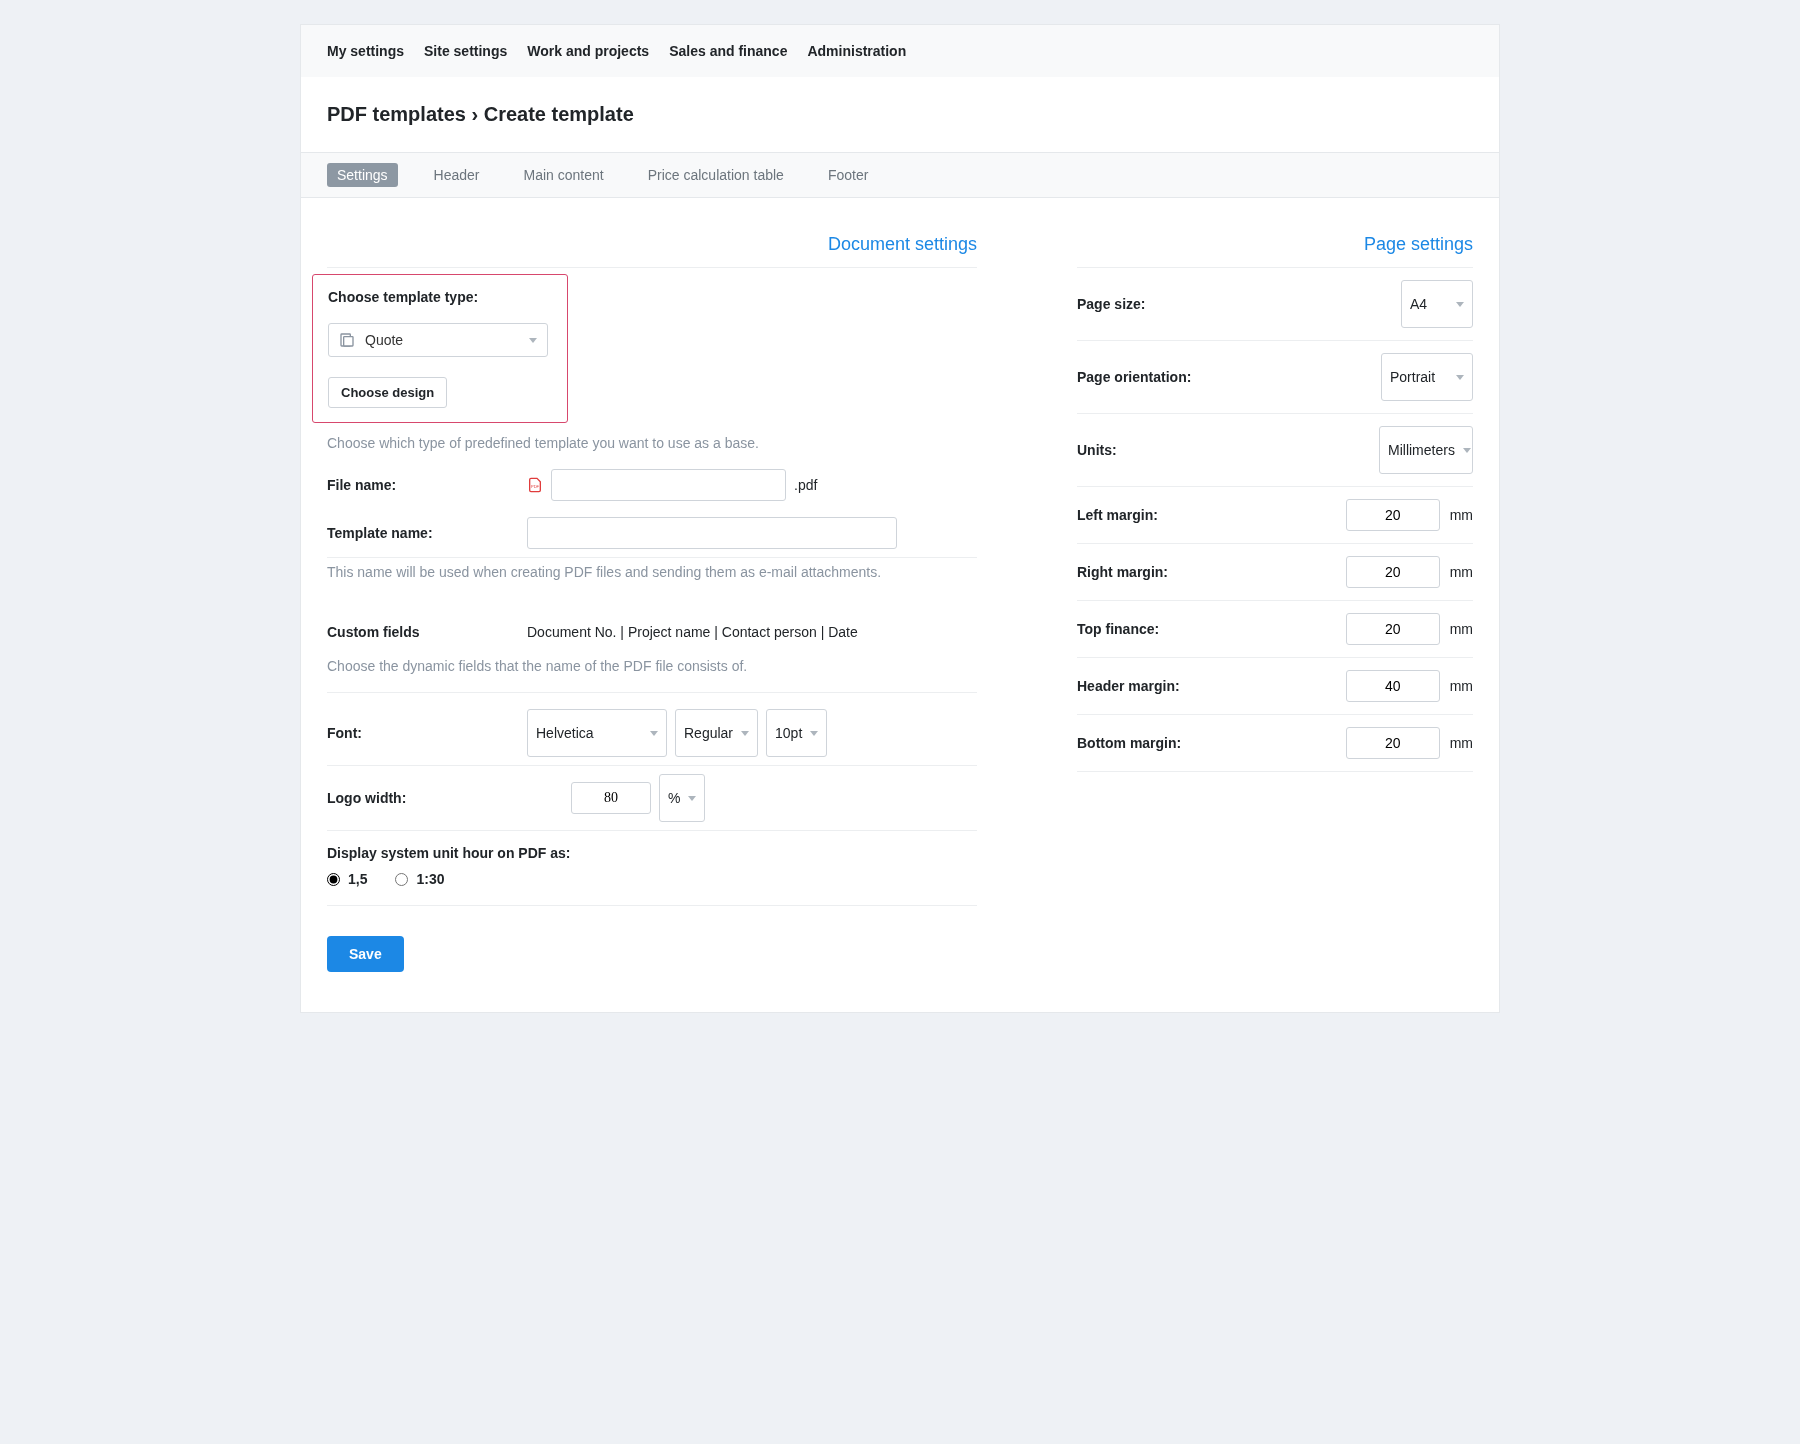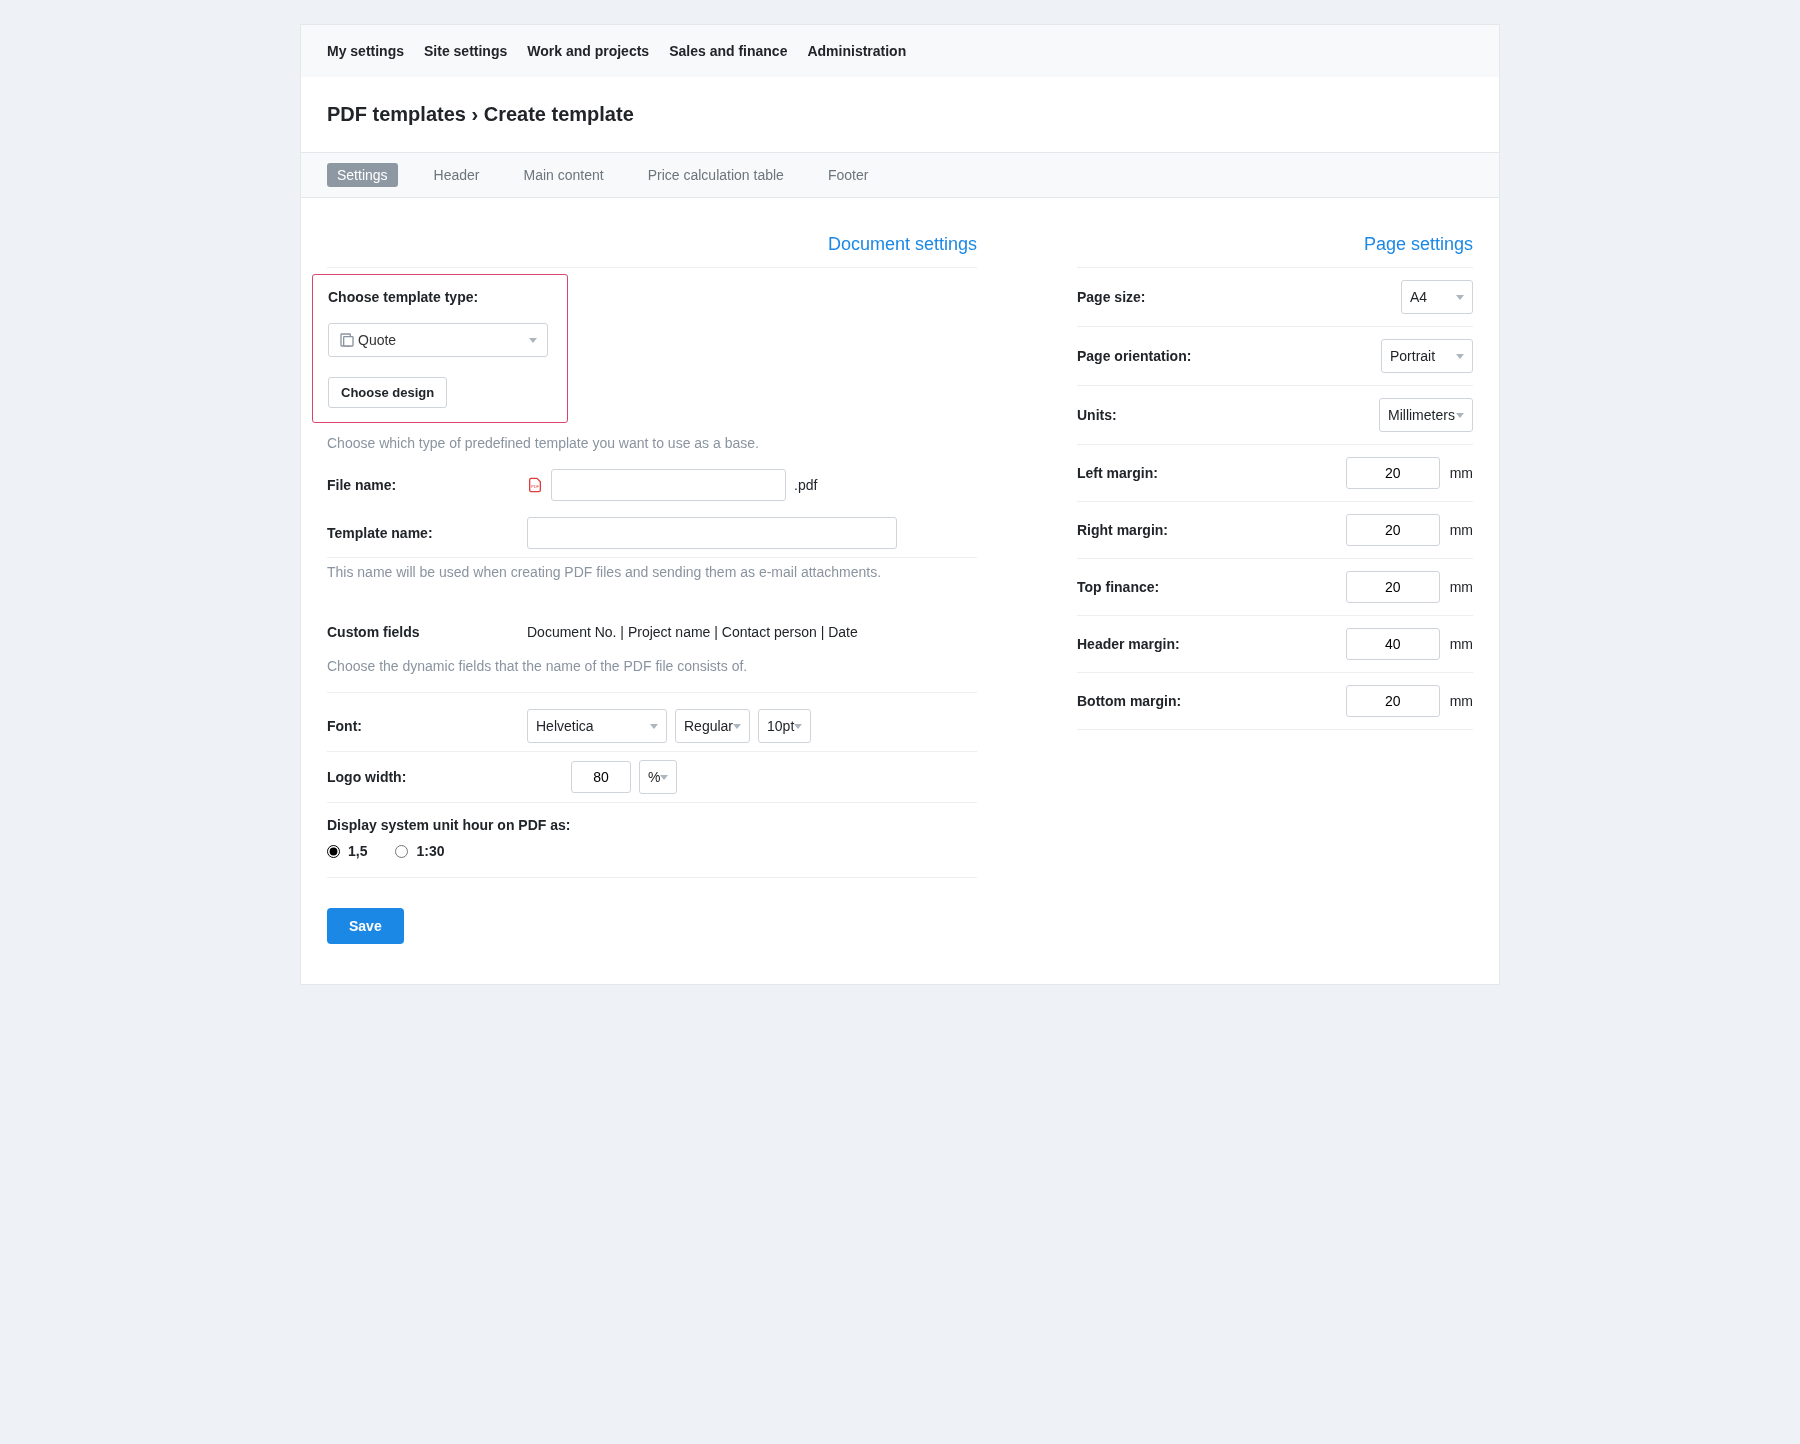--- a/index.html
+++ b/index.html
@@ -108,24 +108,25 @@
   .select .caret {
     width: 0; height: 0;
     border-left: 4px solid transparent;
     border-right: 4px solid transparent;
     border-top: 5px solid #adb5bd;
   }
   .select2 {
     border: 1px solid #cfd4da;
     background: #fff;
     border-radius: 3px;
-    height: 34px;
+    height: 48px;
     display: inline-flex;
     align-items: center;
     padding: 0 8px;
+    gap: 8px;
     cursor: pointer;
     font-size: 14px;
   }
   .select2 .caret {
     width: 0; height: 0;
     border-left: 4px solid transparent;
     border-right: 4px solid transparent;
     border-top: 5px solid #adb5bd;
   }
   .btn-small {
@@ -225,21 +226,21 @@
   <div class="content">
 
     <div class="col-left">
       <h2 class="section">Document settings</h2>
       <div class="hr"></div>
 
       <div class="highlight-box">
         <div class="label">Choose template type:</div>
         <div style="height:18px"></div>
         <div class="select" style="width:220px;">
-          <span style="display:flex;align-items:center;gap:3px;">
+          <span style="display:flex;align-items:center;gap:10px;">
             <svg class="quote-icon-svg" width="16" height="16" viewBox="0 0 24 24" fill="none" stroke="#8a94a0" stroke-width="2">
                 <rect x="3" y="3" width="14" height="18" rx="1"></rect>
                 <rect x="7" y="7" width="14" height="14" rx="1" fill="#fff"></rect>
               </svg>
             <span>Quote</span>
           </span>
           <span class="caret"></span>
         </div>
         <div style="height:20px"></div>
         <span class="btn-small">Choose design</span>
@@ -296,21 +297,21 @@
           <div class="select2">
             <span>10pt</span>
               <span class="caret"></span>
           </div>
         </div>
       </div>
 
       <div class="row">
         <div class="rlabel">Logo width:</div>
         <div class="rfield">
-          <input class="num" style="width: 60px;" value="80">
+          <input class="num" style="width: 80px; font-family: Liberation Serif, serif;" value="80">
           <div class="select2">
             <span>%</span>
               <span class="caret"></span>
           </div>
         </div>
       </div>
 
       <div style="height:14px"></div>
       <div class="label">Display system unit hour on PDF as:</div>
       <div class="radio-row">

